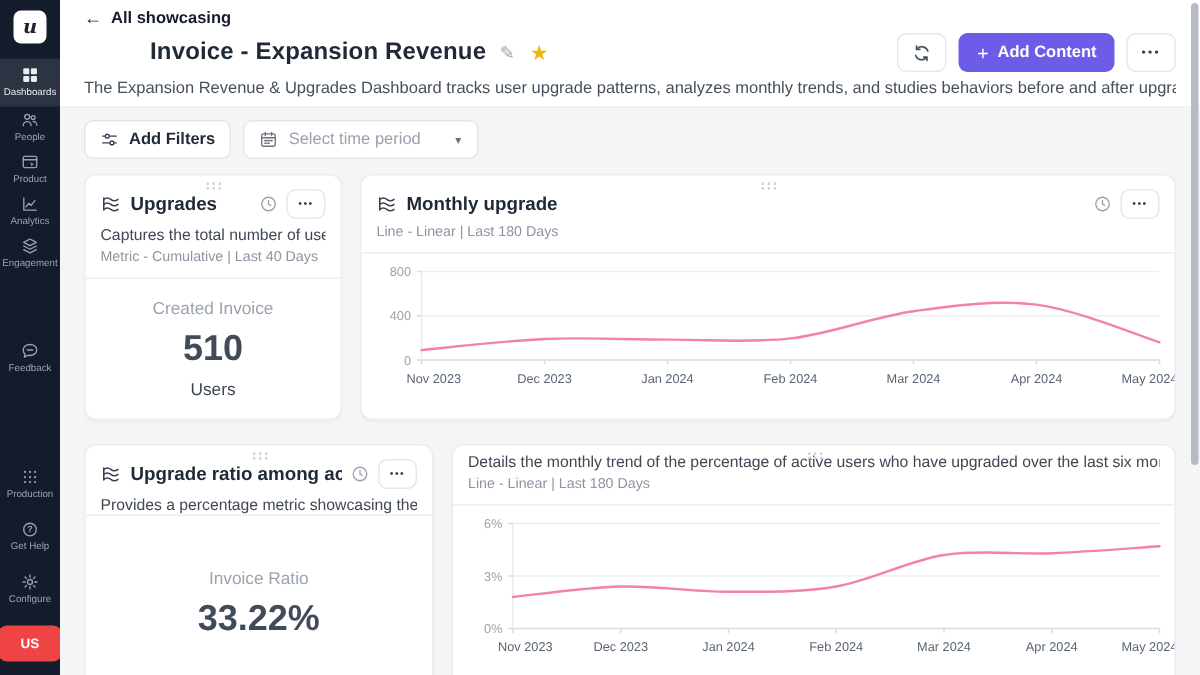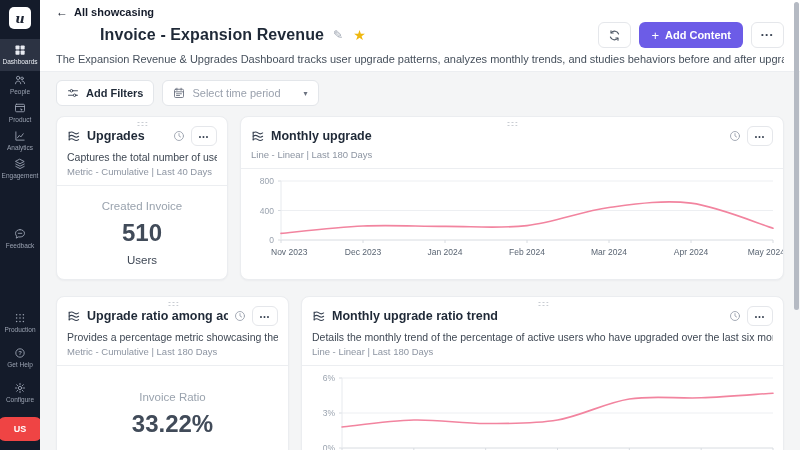--- a/index.html
+++ b/index.html
@@ -338,46 +338,29 @@
             <h2 class="card-title">Upgrade ratio among active use...</h2>
             <svg class="clock-ic" viewBox="0 0 16 16" fill="none" stroke="currentColor" stroke-width="1.2" stroke-linecap="round">
               <circle cx="8" cy="8" r="6"></circle>
                 <path d="M8 4.8V8l2.1 1.3"></path>
             </svg>
             <button class="mini-btn">
               <span class="dots">•••</span>
             </button>
           </div>
           <p class="card-desc">Provides a percentage metric showcasing the number of activ...</p>
-          <p class="card-meta">Metric - Cumulative | Last 180 Days</p>
           <div class="card-body metric-body">
             <div class="m-label">Invoice Ratio</div>
             <div class="m-value">33.22%</div>
             <div class="m-sub"></div>
           </div>
         </section>
 
         <section class="card c4">
           <div class="drag"></div>
-          <div class="card-head">
-            <svg class="wave-ic" viewBox="0 0 16 16" fill="none" stroke="currentColor" stroke-width="1.2" stroke-linecap="round">
-              <path d="M2.5 12.5v-9"></path>
-                <path d="M2.5 4.5c1.8-1.4 3.6-1.4 5.4 0s3.6 1.4 5.4 0"></path>
-              <path d="M2.5 8.3c1.8-1.4 3.6-1.4 5.4 0s3.6 1.4 5.4 0"></path>
-                <path d="M2.5 12.1c1.8-1.4 3.6-1.4 5.4 0s3.6 1.4 5.4 0"></path>
-            </svg>
-            <h2 class="card-title">Monthly upgrade ratio trend</h2>
-            <svg class="clock-ic" viewBox="0 0 16 16" fill="none" stroke="currentColor" stroke-width="1.2" stroke-linecap="round">
-              <circle cx="8" cy="8" r="6"></circle>
-                <path d="M8 4.8V8l2.1 1.3"></path>
-            </svg>
-            <button class="mini-btn">
-              <span class="dots">•••</span>
-            </button>
-          </div>
           <p class="card-desc">Details the monthly trend of the percentage of active users who have upgraded over the last six months.</p>
           <p class="card-meta">Line - Linear | Last 180 Days</p>
           <div class="card-body chart-body">
               <svg width="481" height="104">
                 <line x1="36" y1="80" x2="467" y2="80" stroke="#d8dce1" stroke-width="1"></line>
                 <line x1="33" y1="80" x2="36" y2="80" stroke="#d8dce1"></line>
                 <text x="29" y="83" text-anchor="end" font-size="8.5" fill="#9aa3af">0%</text>
                 <line x1="36" y1="45" x2="467" y2="45" stroke="#edeff2" stroke-width="1"></line>
                 <line x1="33" y1="45" x2="36" y2="45" stroke="#d8dce1"></line>
                 <text x="29" y="48" text-anchor="end" font-size="8.5" fill="#9aa3af">3%</text>

